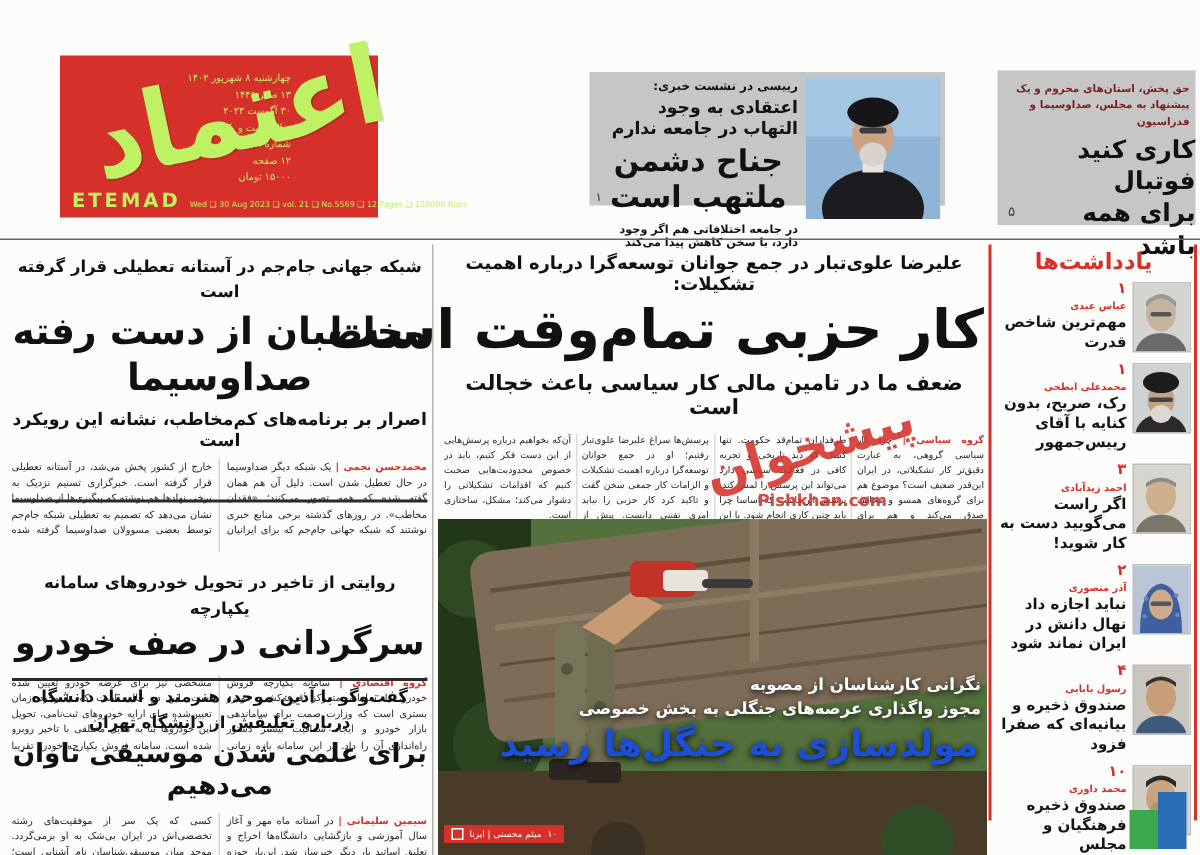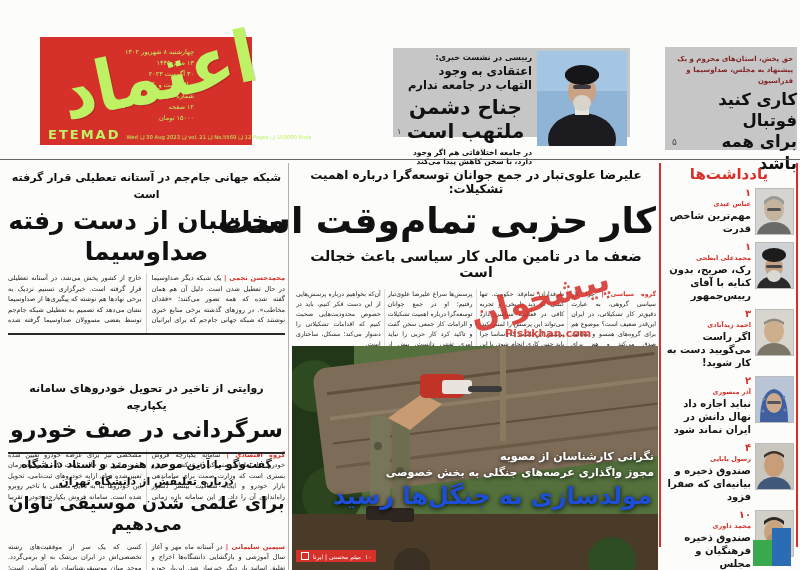--- a/index.html
+++ b/index.html
@@ -124,20 +124,21 @@
     <div class="fb-title">برای همه باشد</div>
     <div class="fb-page">۵</div>
   </div>
 
   <div class="abs rule-top"></div>
   <div class="abs vdiv"></div>
 
   <div class="abs article" style="top:170px;">
     <div class="a-kicker">شبکه جهانی جام‌جم در آستانه تعطیلی قرار گرفته است</div>
     <div class="a-title">مخاطبان از دست رفته صداوسیما</div>
+    <div class="a-deck">اصرار بر برنامه‌های کم‌مخاطب، نشانه این رویکرد است</div>
     <div class="a-body" style="height:62px;">
       <span class="byline">محمدحسن نجمی |</span>
       <span>یک شبکه دیگر صداوسیما در حال تعطیل شدن است. دلیل آن هم همان گفته شده که همه تصور می‌کنند؛ «فقدان مخاطب». در روزهای گذشته برخی منابع خبری نوشتند که شبکه جهانی جام‌جم که برای ایرانیان خارج از کشور پخش می‌شد، در آستانه تعطیلی قرار گرفته است. خبرگزاری تسنیم نزدیک به برخی نهادها هم نوشته که پیگیری‌ها از صداوسیما نشان می‌دهد که تصمیم به تعطیلی شبکه جام‌جم توسط بعضی مسوولان صداوسیما گرفته شده است ولی باید دید پیمان جبلی، رییس صداوسیما هم این موضوع را نهایتا تایید و عملیاتی خواهد کرد. </span>
       
     </div>
   </div>
   <div class="abs hrule" style="top:333px;"></div>
 
   <div class="abs article" style="top:358px;margin-top:23px;">
     <div class="a-kicker">روایتی از تاخیر در تحویل خودروهای سامانه یکپارچه</div>

